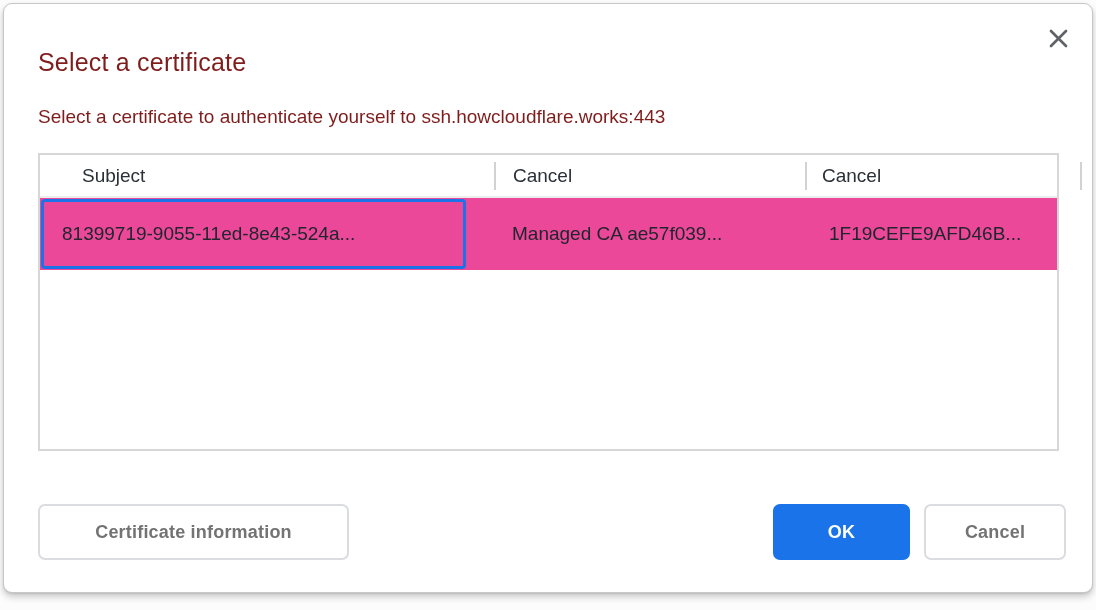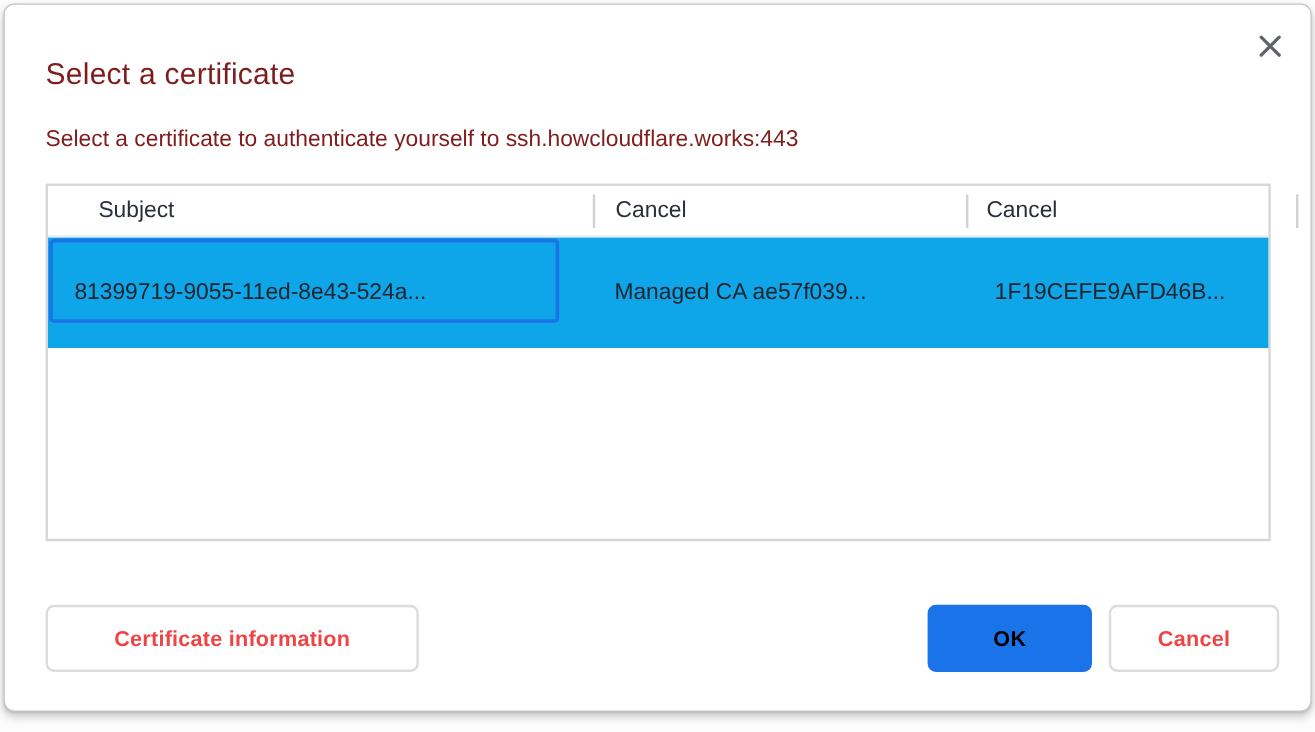--- a/index.html
+++ b/index.html
@@ -70,23 +70,23 @@
   .hcell.gutter  { flex: 1 1 auto; }
   .hcell.issuer::before, .hcell.serial::before, .hcell.gutter::before {
     content: "";
     position: absolute;
     left: 0; top: 7px;
     width: 2px; height: 28px;
     background: #d2d2d2;
   }
   .trow {
     display: flex;
-    height: 92px;
+    height: 72px;
     align-items: stretch;
-    background: #0ea5e9;
+    background: #ec4899;
     cursor: pointer;
   }
   .tcell {
     position: relative;
     display: flex; align-items: center;
     font-size: 19px;
     color: #20262e;
     white-space: nowrap;
     overflow: hidden;
   }
@@ -108,26 +108,26 @@
     font-family: "Liberation Sans", "DejaVu Sans", sans-serif;
     font-size: 18px;
     font-weight: 700;
     letter-spacing: 0.2px;
     display: flex; align-items: center; justify-content: center;
     cursor: pointer;
   }
   .btn-outline {
     background: #ffffff;
     border: 2px solid #dadce0;
-    color: #ef4444;
+    color: #737373;
   }
   .btn-filled {
     background: #1a73e8;
     border: 2px solid #1a73e8;
-    color: #000000;
+    color: #ffffff;
   }
   .btn-certinfo { left: 34px; top: 500px; width: 311px; }
   .btn-ok       { left: 769px; top: 500px; width: 137px; }
   .btn-cancel   { left: 920px; top: 500px; width: 142px; }
 </style>
 </head>
 <body>
 
 <div class="dialog">
 

